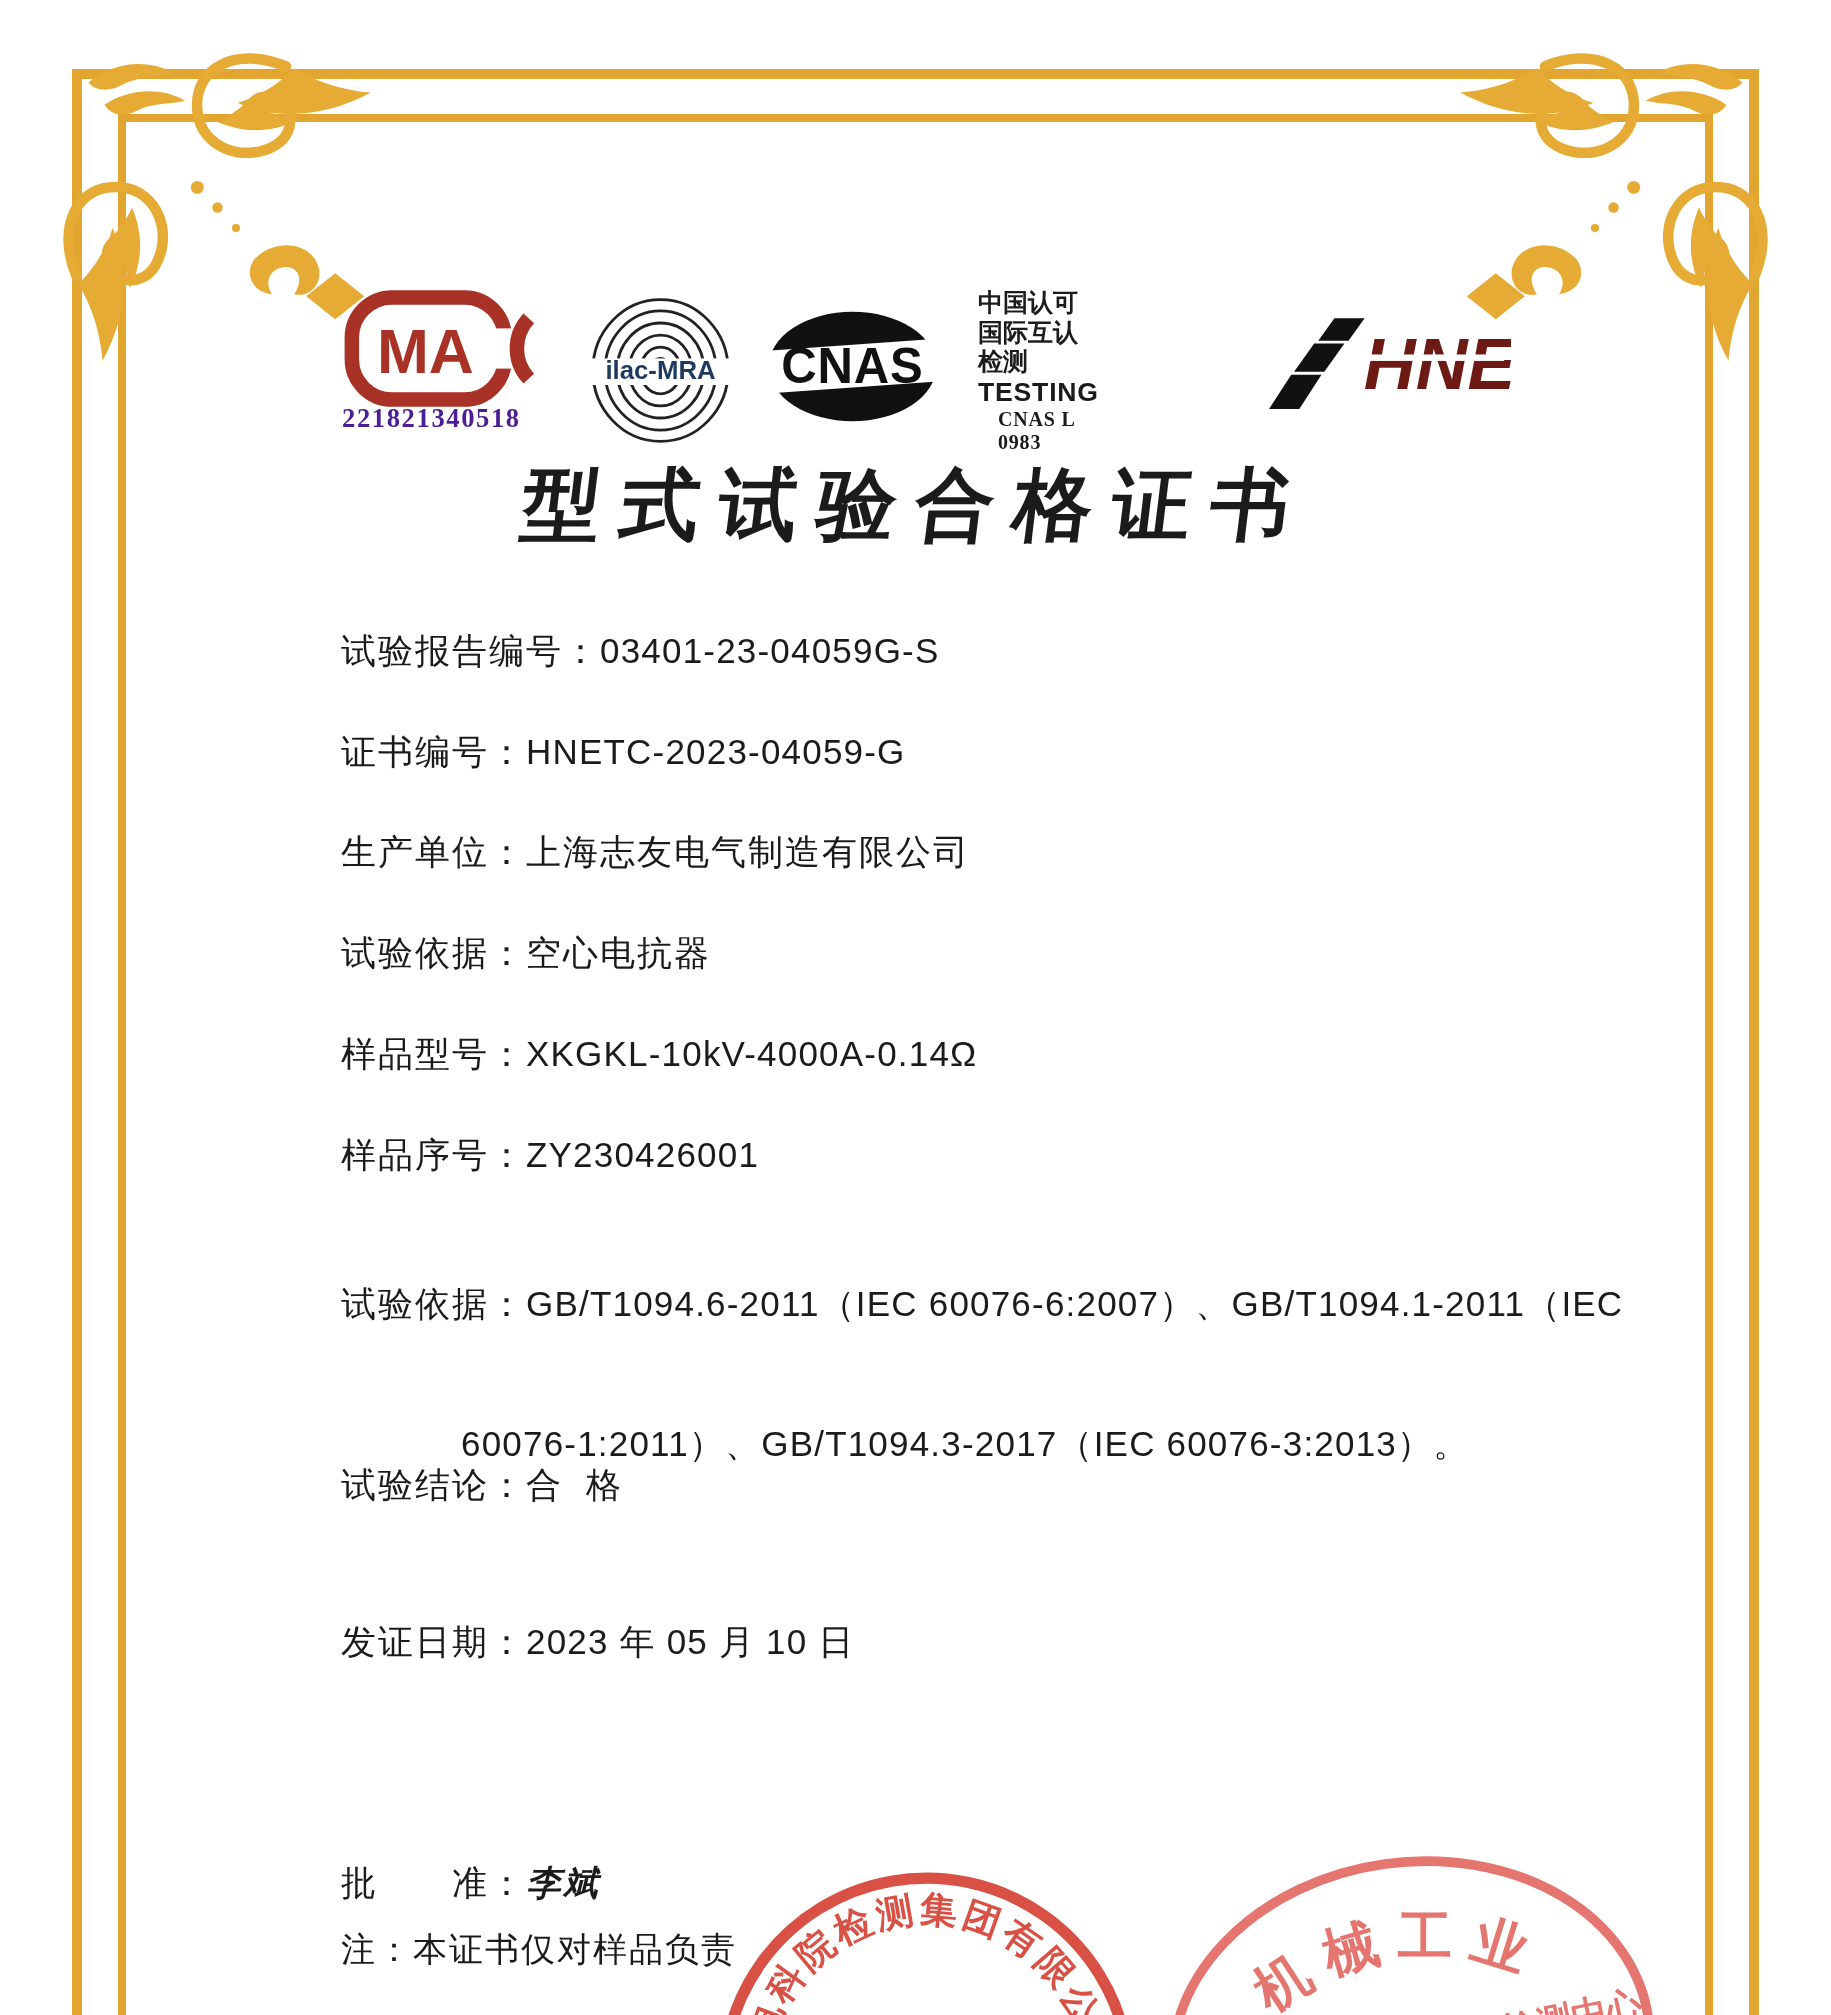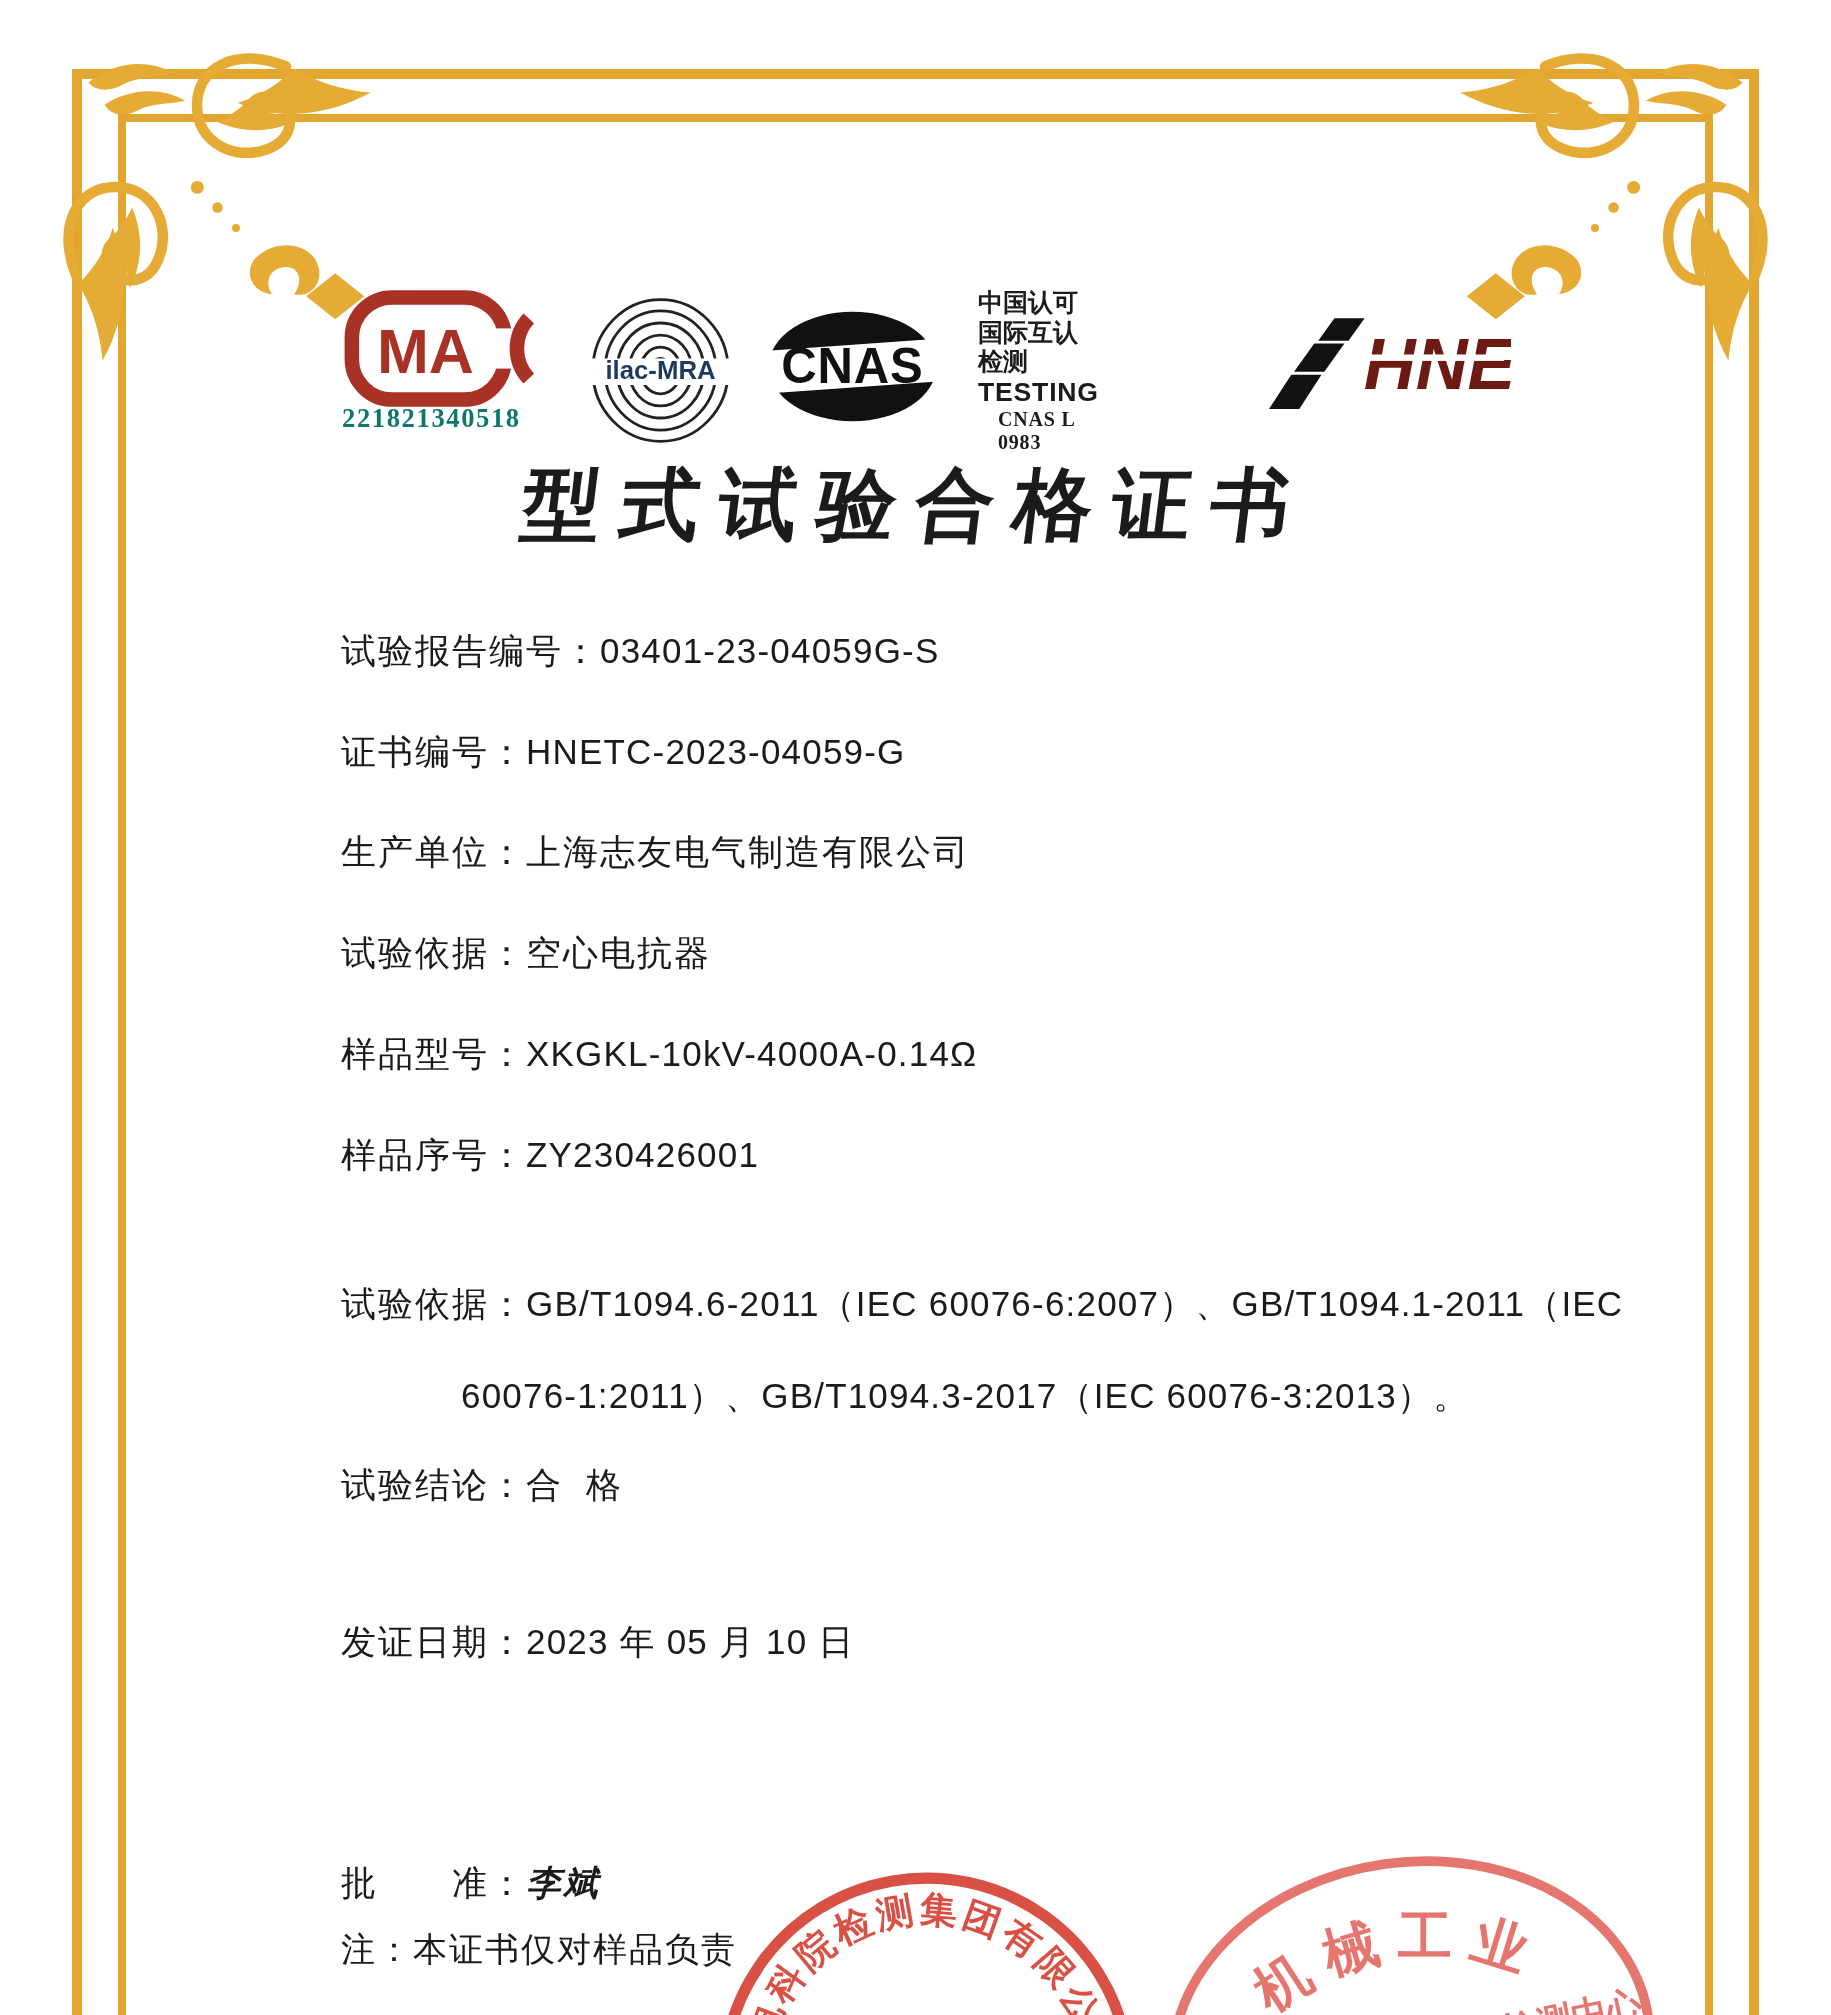--- a/index.html
+++ b/index.html
@@ -11,37 +11,37 @@
                border:10.5px solid #E2A52F;}
   .frame-inner{position:absolute;left:118px;top:114px;right:118px;bottom:114px;
                border:8px solid #E2A52F;}
   .corner{position:absolute;width:383px;height:383px;pointer-events:none;}
   .corner.tl{left:28px;top:18px;}
   .corner.tr{right:28px;top:18px;transform:scaleX(-1);}
 
   
   .cma-box{left:343px;top:290px;width:193px;}
   .cma-number{position:absolute;left:342px;top:403px;width:202px;font-size:26.6px;font-weight:bold;
-              letter-spacing:1.6px;color:#0f766e;font-family:"Liberation Serif",serif;}
+              letter-spacing:1.6px;color:#4c1d95;font-family:"Liberation Serif",serif;}
   .ilac-box{left:588px;top:298px;}
   .cnas-box{left:764px;top:310px;}
   .testing-box{left:978px;top:288px;width:133px;line-height:1.18;font-size:25px;font-weight:bold;}
   .testing-box .en{font-family:Liberation Sans, sans-serif;font-size:26.6px;font-weight:bold;letter-spacing:0.8px;}
   .testing-box .cnasl{font-family:"Liberation Serif",serif;font-size:20px;font-weight:bold;letter-spacing:0.8px;margin-left:20px;}
   .hnet-box{left:1261px;top:306px;}
 
   
   .cert-title{left:0;top:453px;width:100%;text-align:center;font-size:79px;font-weight:bold;
               font-family:"DejaVu Serif",serif;letter-spacing:19.3px;transform:skewX(-7deg);}
 
   
   .line{position:absolute;left:341px;white-space:nowrap;font-size:35px;letter-spacing:2px;}
   .line .lab{font-family:Liberation Mono, monospace;}
   .line .val{font-family:"Liberation Sans",sans-serif;font-weight:normal;letter-spacing:1.2px;}
-  .basis2{left:461px;}
+  .basis2{left:461px;margin-top:48px;}
   .approval-name{font-family:"DejaVu Serif",serif;font-style:italic;font-weight:bold;}
 
   
   .stamp{position:absolute;mix-blend-mode:multiply;opacity:.88;z-index:3;}
   .stamp-left{left:703px;top:1854px;transform:rotate(-10deg);}
   .stamp-right{left:1153px;top:1834px;transform:rotate(-8deg);}
 </style>
 </head>
 <body>
 

